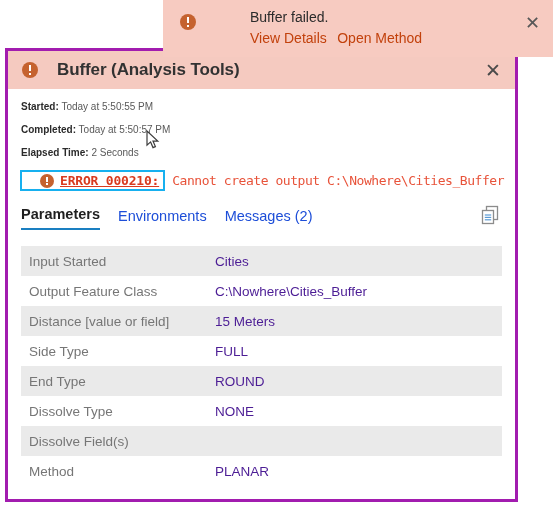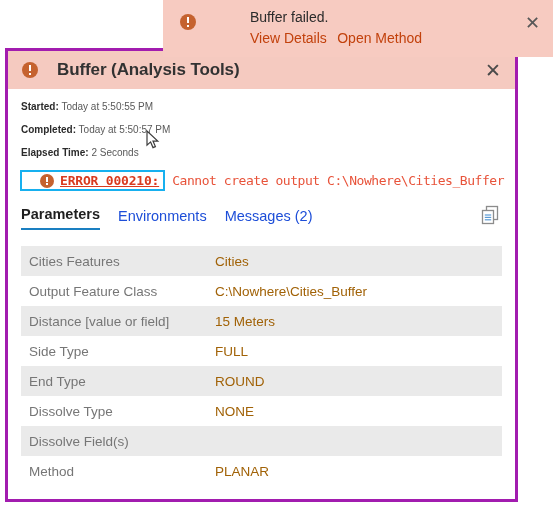--- a/index.html
+++ b/index.html
@@ -176,21 +176,21 @@
   .pname {
     width: 194px;
     flex: 0 0 194px;
     color: #767676;
     padding-left: 8px;
     box-sizing: border-box;
     white-space: nowrap;
     overflow: hidden;
   }
   .pval {
-    color: #a16207;
+    color: #4c1d95;
     white-space: nowrap;
     overflow: hidden;
   }
 
   
   .toast {
     position: absolute;
     left: 163px;
     top: 0;
     width: 390px;
@@ -282,21 +282,21 @@
         <rect x="3.5" y="6.5" width="11" height="13" fill="#ffffff" stroke="#8c8c8c" stroke-width="1.3"></rect>
         <line x1="5.8" y1="11" x2="12.2" y2="11" stroke="#5b9bd5" stroke-width="1.2"></line>
         <line x1="5.8" y1="13.4" x2="12.2" y2="13.4" stroke="#5b9bd5" stroke-width="1.2"></line>
         <line x1="5.8" y1="15.8" x2="12.2" y2="15.8" stroke="#5b9bd5" stroke-width="1.2"></line>
       </svg>
     </div>
   </div>
 
   <div class="params">
     <div class="prow alt">
-      <div class="pname">Cities Features</div>
+      <div class="pname">Input Started</div>
       <div class="pval">Cities</div>
     </div>
     <div class="prow">
       <div class="pname">Output Feature Class</div>
       <div class="pval">C:\Nowhere\Cities_Buffer</div>
     </div>
     <div class="prow alt">
       <div class="pname">Distance [value or field]</div>
       <div class="pval">15 Meters</div>
     </div>

